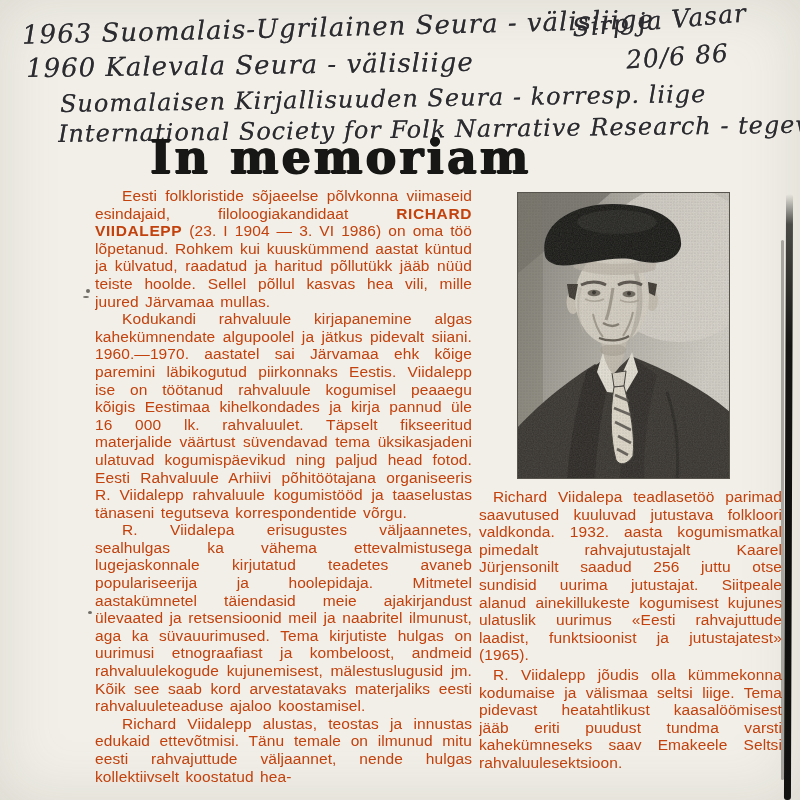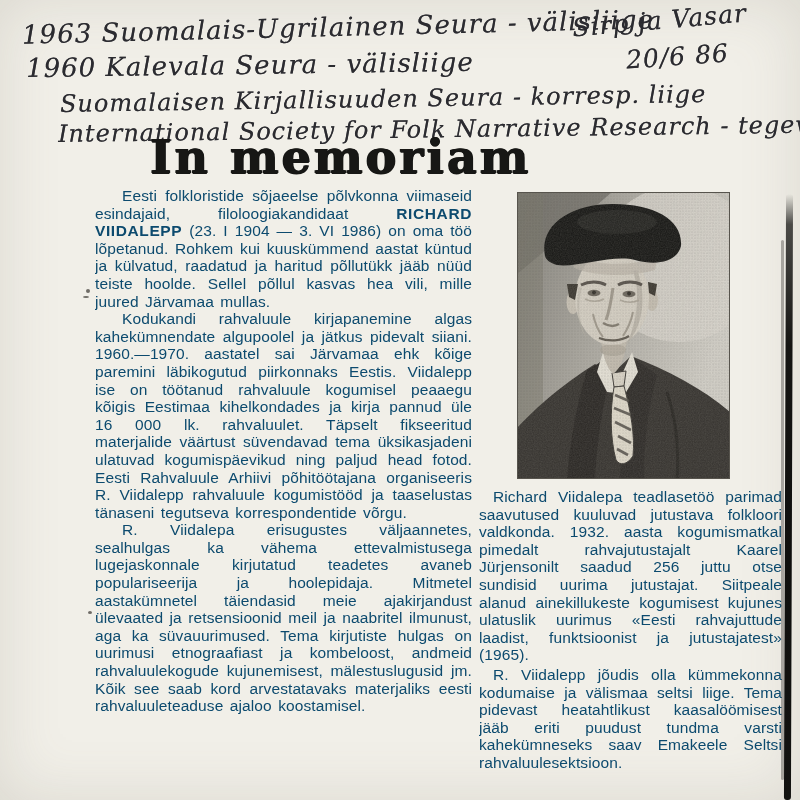--- a/index.html
+++ b/index.html
@@ -25,21 +25,21 @@
   
   .title{
     position:absolute;left:150px;top:132px;width:610px;
     text-align:left;
     font-family:"DejaVu Serif",serif;font-weight:bold;
     font-size:46px;line-height:50px;letter-spacing:3px;color:#171715;
     text-shadow:.8px 0 0 #171715,-.8px 0 0 #171715,0 .5px 0 #171715;
   }
   
   .col{
-    position:absolute;text-align:justify;color:#0c4a6e;
+    position:absolute;text-align:justify;color:#c2410c;
     font-size:15.5px;line-height:17.6px;word-spacing:2px;letter-spacing:.1px;
   }
   .col p{margin:0;}
   #left-col{left:95px;top:187px;width:377px;height:613px;overflow:hidden;}
   #left-col p{text-indent:27px;}
   #right-col{left:479px;top:486px;width:303px;height:314px;overflow:hidden;}
   #right-col p.cont{text-indent:0;}
   #right-col p.ind{text-indent:14px;margin-top:2px;}
   .name-bold{font-weight:bold;letter-spacing:.6px;}
   
@@ -78,20 +78,21 @@
     <div class="hw" id="hw-r3">Suomalaisen Kirjallisuuden Seura - korresp. liige</div>
     <div class="hw" id="hw-r4">International Society for Folk Narrative Research - tegevliige</div>
   </div>
 
   <div class="title">In memoriam</div>
 
   <div class="col" id="left-col">
     <p><span>Eesti folkloristide sõjaeelse põlvkonna viimaseid esindajaid, filoloogiakandidaat </span><span class="name-bold">RICHARD VIIDALEPP</span><span> (23. I 1904 — 3. VI 1986) on oma töö lõpetanud. Rohkem kui kuuskümmend aastat küntud ja külvatud, raadatud ja haritud põllutükk jääb nüüd teiste hoolde. Sellel põllul kasvas hea vili, mille juured Järvamaa mullas.</span></p>
     <p>Kodukandi rahvaluule kirjapanemine algas kahekümnendate algupoolel ja jätkus pidevalt siiani. 1960.—1970. aastatel sai Järvamaa ehk kõige paremini läbikogutud piirkonnaks Eestis. Viidalepp ise on töötanud rahvaluule kogumisel peaaegu kõigis Eestimaa kihelkondades ja kirja pannud üle 16 000 lk. rahvaluulet. Täpselt fikseeritud materjalide väärtust süvendavad tema üksikasjadeni ulatuvad kogumispäevikud ning paljud head fotod. Eesti Rahvaluule Arhiivi põhitöötajana organiseeris R. Viidalepp rahvaluule kogumistööd ja taaselustas tänaseni tegutseva korrespondentide võrgu.</p>
     <p>R. Viidalepa erisugustes väljaannetes, sealhulgas ka vähema ettevalmistusega lugejaskonnale kirjutatud teadetes avaneb populariseerija ja hoolepidaja. Mitmetel aastakümnetel täiendasid meie ajakirjandust ülevaated ja retsensioonid meil ja naabritel ilmunust, aga ka süvauurimused. Tema kirjutiste hulgas on uurimusi etnograafiast ja kombeloost, andmeid rahvaluulekogude kujunemisest, mälestuslugusid jm. Kõik see saab kord arvestatavaks materjaliks eesti rahvaluuleteaduse ajaloo koostamisel.</p>
+    <p>Richard Viidalepp alustas, teostas ja innustas edukaid ettevõtmisi. Tänu temale on ilmunud mitu eesti rahvajuttude väljaannet, nende hulgas kollektiivselt koostatud hea-</p>
   </div>
 
   <div id="photo">
     <svg viewBox="0 0 213 287" xmlns="http://www.w3.org/2000/svg">
       <defs>
         <linearGradient id="bgg" x1="0" y1="0" x2="1" y2="0.35">
           <stop offset="0" stop-color="#84817a"></stop>
           <stop offset="0.5" stop-color="#b0ada5"></stop>
           <stop offset="1" stop-color="#d6d3cb"></stop>
         </linearGradient>

